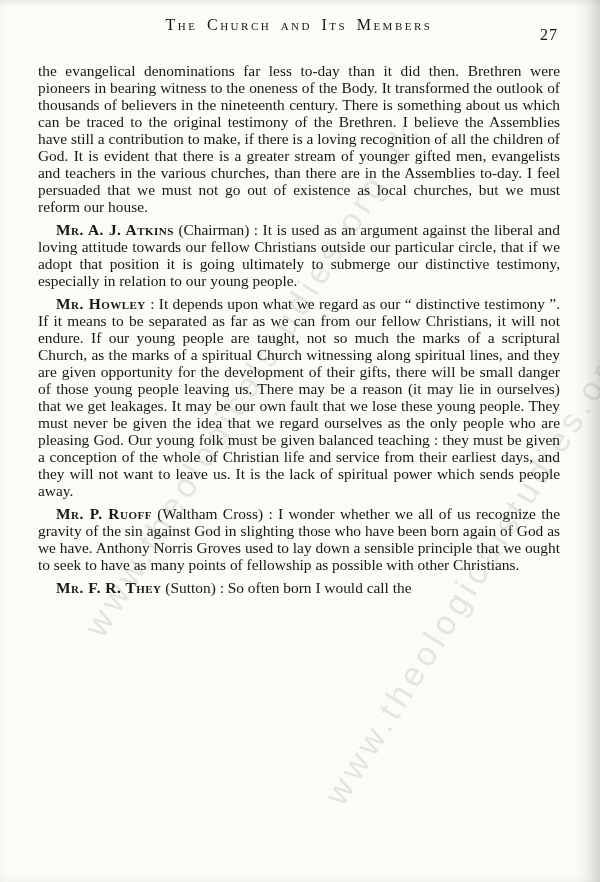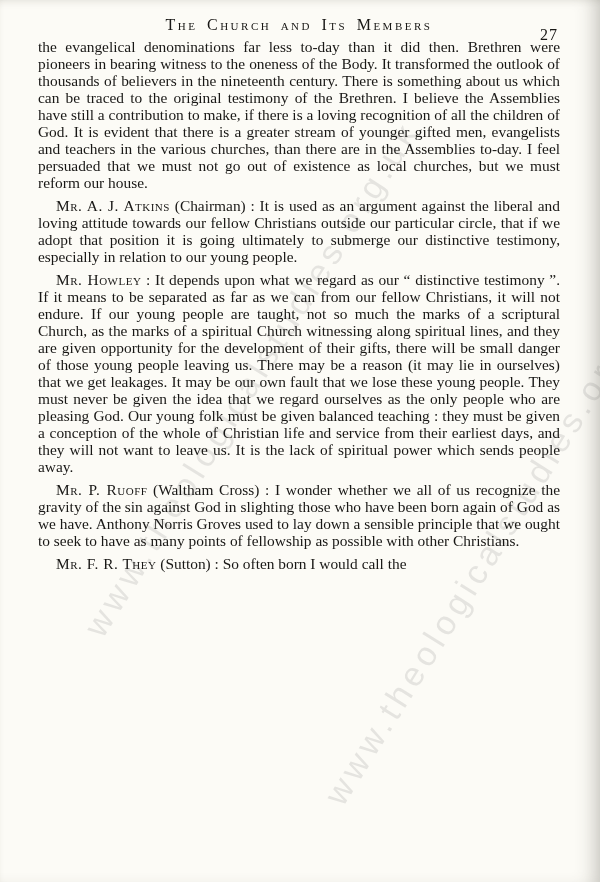--- a/index.html
+++ b/index.html
@@ -28,21 +28,21 @@
                 inset 4px 0 10px -8px rgba(60,55,45,0.12);
   }
   .content {
     position: relative;
     padding: 16px 40px 0 38px;
     z-index: 1;
   }
   .header {
     position: relative;
     text-align: center;
-    margin-bottom: 0;
+    margin-bottom: 24px;
     height: 22px;
   }
   .header-title {
     font-variant: small-caps;
     letter-spacing: 2.5px;
     font-size: 16px;
     word-spacing: 3px;
   }
   .page-number {
     position: absolute;
@@ -53,21 +53,21 @@
   }
   .body-text p.para {
     margin: 0 0 6px 0;
     font-size: 15.4px;
     line-height: 17px;
     text-align: justify;
   }
   .body-text p.para.indent {
     text-indent: 18px;
   }
-  .smallcaps { font-variant: small-caps; letter-spacing: 0.5px; }
+  .smallcaps { font-variant: small-caps; letter-spacing: 0.5px; font-weight: bold; }
   .italic { }
   .normal { }
   .watermark {
     position: absolute;
     white-space: nowrap;
     font-size: 34px;
     letter-spacing: 5px;
     color: rgba(110, 110, 110, 0.16);
     font-family: "Liberation Sans", sans-serif;
     pointer-events: none;

